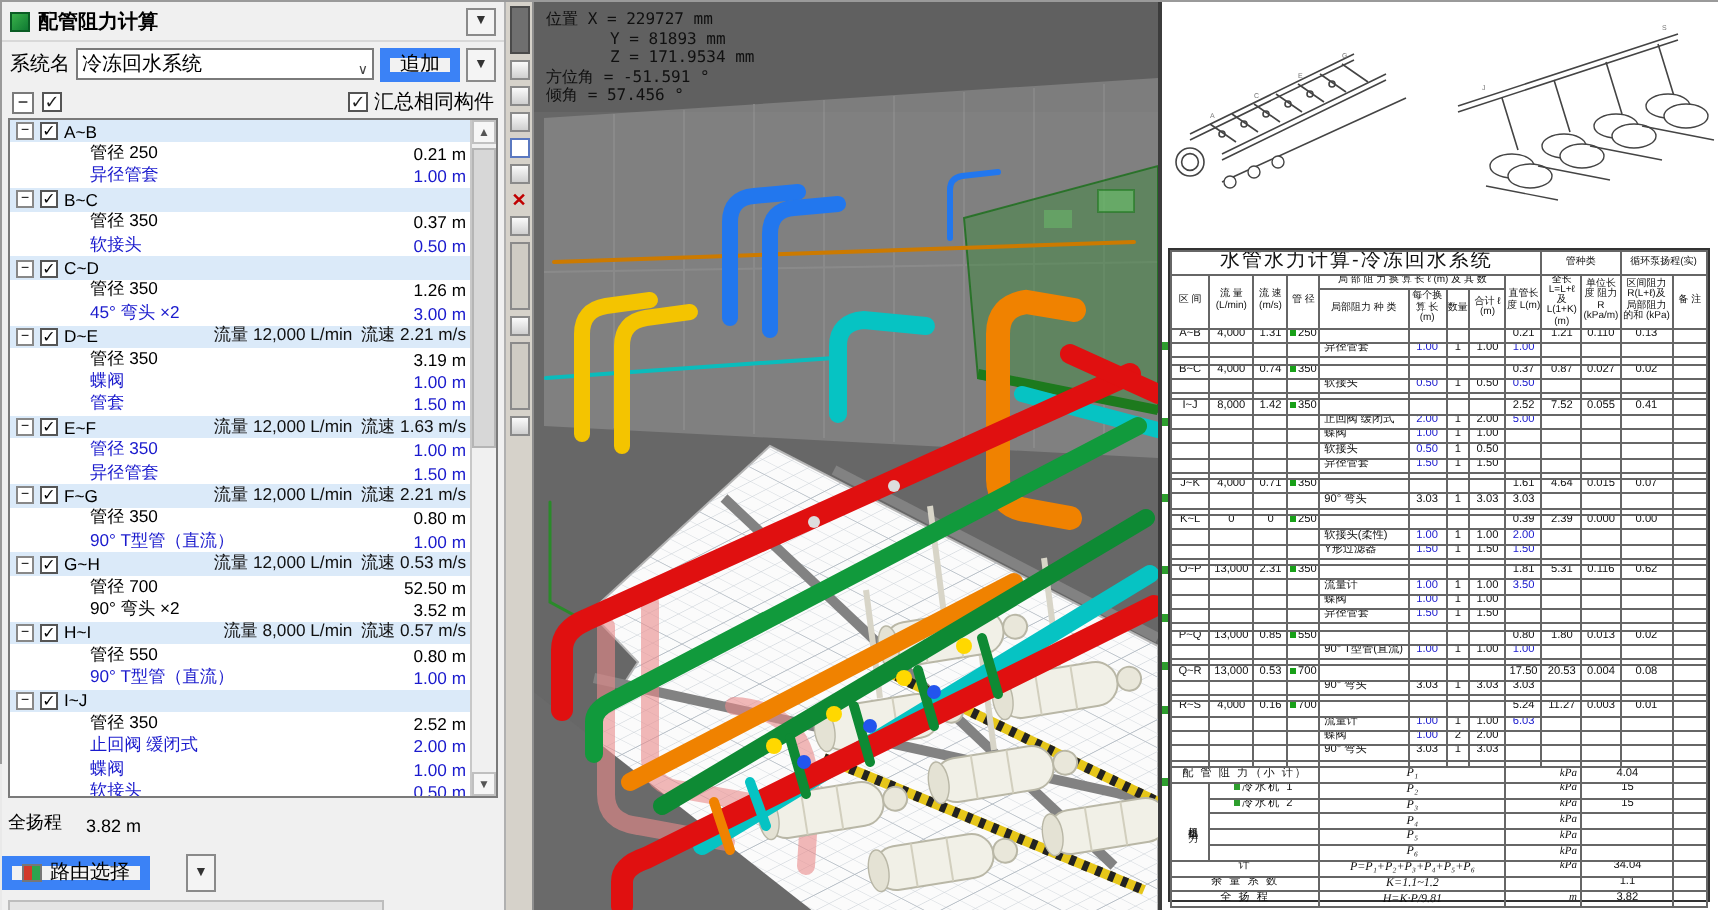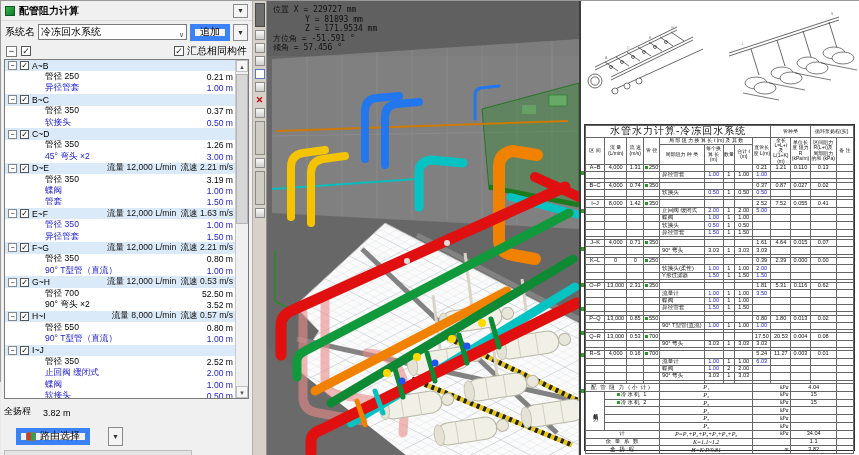--- a/index.html
+++ b/index.html
@@ -30,21 +30,21 @@
 .trow .sinfo{flex:1;text-align:right;color:#111}
 .trow .ilabel{padding-left:40px;flex:1}
 .trow .ival{flex:none;text-align:right}
 .trow.blue{color:#1a1acd}
 .trow.blue .ival{color:#1a1acd}
 #tree-sb{width:13px;border-left:1px solid #c8c8c8;background:#f0f0f0;display:flex;flex-direction:column}
 #tree-sb .sb-a{height:12px;font-size:6px;text-align:center;line-height:12px;border:1px solid #c0c0c0;background:#f6f6f6;color:#555}
 #tree-sb .sb-track{flex:1;position:relative}
 #tree-sb .sb-thumb{position:absolute;left:0;right:0;top:2px;height:150px;background:#d7d7d7;border:1px solid #b5b5b5}
 #lp-foot{position:absolute;left:3px;right:3px;bottom:38px;height:16px;font-size:9px;display:flex;align-items:flex-end;gap:12px}
-#lp-btns{position:absolute;left:15px;bottom:8px;height:24px;display:flex;align-items:center;gap:18px}
+#lp-btns{position:absolute;left:0;bottom:8px;height:24px;display:flex;align-items:center;gap:18px}
 .route-icon{width:10px;height:9px;background:linear-gradient(90deg,#d23a2a 0 4px,#2ea44f 4px 10px);border:1px solid #777;margin-right:4px}
 #crop-bar{position:absolute;left:3px;right:60px;bottom:0;height:6px;background:#e4e4e4;border:1px solid #bdbdbd;border-bottom:none;overflow:hidden}
 
 #strip{position:absolute;left:252px;top:0;width:14px;height:455px;background:#d6d2ca;border-right:1px solid #8f8f8f;display:flex;flex-direction:column;align-items:center;padding-top:2px;gap:3px}
 .dock{width:10px;height:10px;border:1px solid #8a8a8a;background:linear-gradient(#fafafa,#cfcfcf)}
 .dock.tall{height:24px;background:#6f6f6f;border-color:#4a4a4a}
 .dock.sel{background:#fff;border-color:#5a78c0}
 .dock.x{border:none;background:none;color:#c00000;font-size:9px;line-height:10px;text-align:center;font-weight:bold}
 .dock.txt{height:34px;background:#cfccc4;font-size:5px;writing-mode:vertical-rl;color:#555;text-align:center;overflow:hidden}
 

